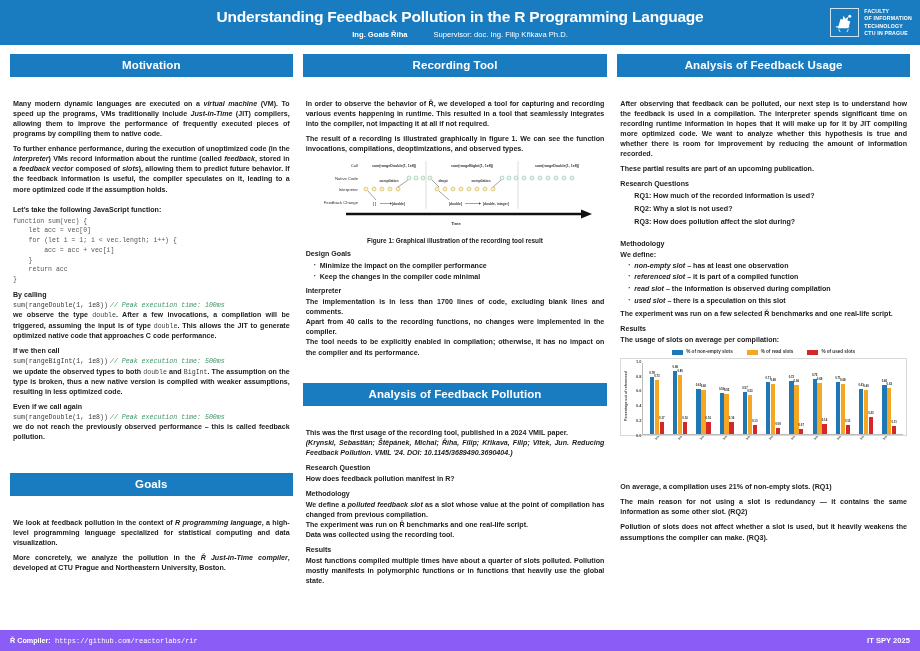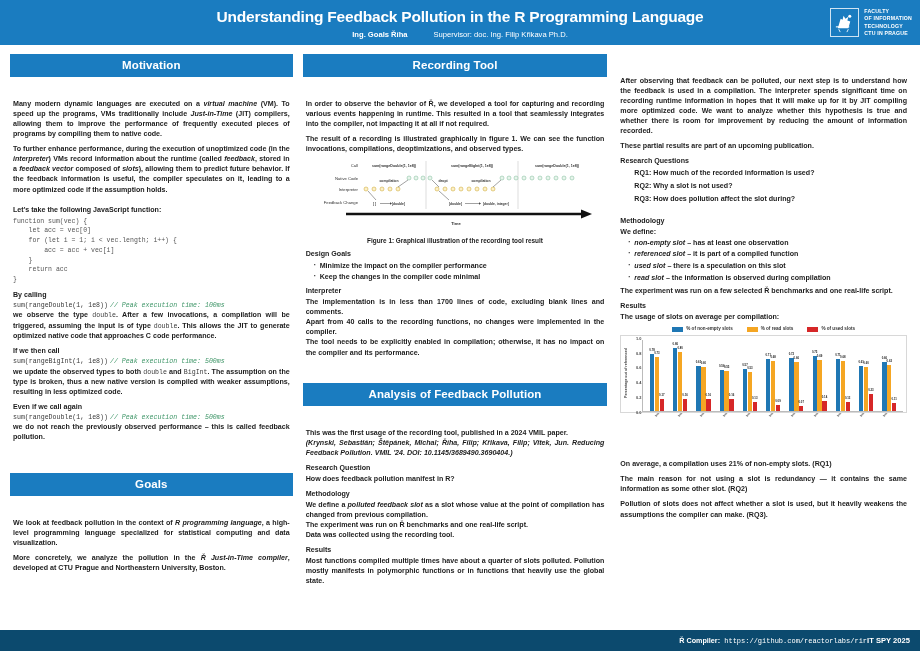--- a/index.html
+++ b/index.html
@@ -84,22 +84,22 @@
   .bar{ width:4.4px; position:relative; }
   .bar span{ position:absolute; top:-5px; left:50%; transform:translateX(-50%); font-size:2.8px; color:#222; white-space:nowrap; }
   .xlabels{ display:flex; justify-content:space-around; padding:0 14px 0 22px; height:40px; overflow:hidden; }
   .xlab{
     font-size:3.1px; color:#333; transform:rotate(-48deg); transform-origin:right top;
     white-space:nowrap; text-align:right; width:0; margin-top:2px;
   }
   
   .footer{
     position:absolute; bottom:0; left:0; width:920px; height:21px;
-    background:#0c4a6e; display:flex; align-items:center;
-    justify-content:flex-end; padding:0 10px; color:#fff;
+    background:#8b5cf6; display:flex; align-items:center;
+    justify-content:space-between; padding:0 10px; color:#fff;
   }
   .footer-left{ font-size:7px; font-family:"Liberation Mono", monospace; }
   .footer-left b{ font-family:"Liberation Sans", sans-serif; font-size:7.2px; }
   .footer-right{ font-size:7.6px; font-weight:bold; }
 </style>
 </head>
 <body>
 
 <div class="header">
   <div class="header-titles">
@@ -281,37 +281,38 @@
         <p class="tight">The experiment was run on Ř benchmarks and one real-life script.</p>
         <p>Data was collected using the recording tool.</p>
         <div class="sub-h">Results</div>
         <p>Most functions compiled multiple times have about a quarter of slots polluted. Pollution mostly manifests in polymorphic functions or in functions that heavily use the global state.</p>
       </div>
     </div>
   </div>
 
   <div class="col col-right">
     <div class="panel">
+      <div class="panel-head">Analysis of Feedback Usage</div>
       <div class="panel-body">
         <p>After observing that feedback can be polluted, our next step is to understand how the feedback is used in a compilation. The interpreter spends significant time on recording runtime information in hopes that it will make up for it by JIT compiling more optimized code. We want to analyze whether this hypothesis is true and whether there is room for improvement by reducing the amount of information recorded.</p>
         <p>These partial results are part of an upcoming publication.</p>
         <div class="sub-h">Research Questions</div>
         <div class="rq-list">
           <div><b>RQ1</b>: <span>How much of the recorded information is used?</span></div>
           <div><b>RQ2</b>: <span>Why a slot is not used?</span></div>
           <div><b>RQ3</b>: <span>How does pollution affect the slot during?</span></div>
         </div>
         <div class="gap"></div>
         <div class="sub-h">Methodology</div>
         <p class="tight">We define:</p>
         <ul class="bul">
           <li><i>non-empty slot</i><span> – has at least one observation</span></li>
           <li><i>referenced slot</i><span> – it is part of a compiled function</span></li>
+          <li><i>read slot</i><span> – the information is observed during compilation</span></li>
           <li><i>used slot</i><span> – there is a speculation on this slot</span></li>
-          <li><i>read slot</i><span> – the information is observed during compilation</span></li>
         </ul>
         <p>The experiment was run on a few selected Ř benchmarks and one real-life script.</p>
         <div class="sub-h">Results</div>
         <p class="tight">The usage of slots on average per compilation:</p>
 
         <div class="chart-wrap">
           <div class="chart-legend">
             <span class="lg">
                 <i class="lg-sw" style="background: rgb(31, 119, 180);"></i>
                 <span>% of non-empty slots</span>

